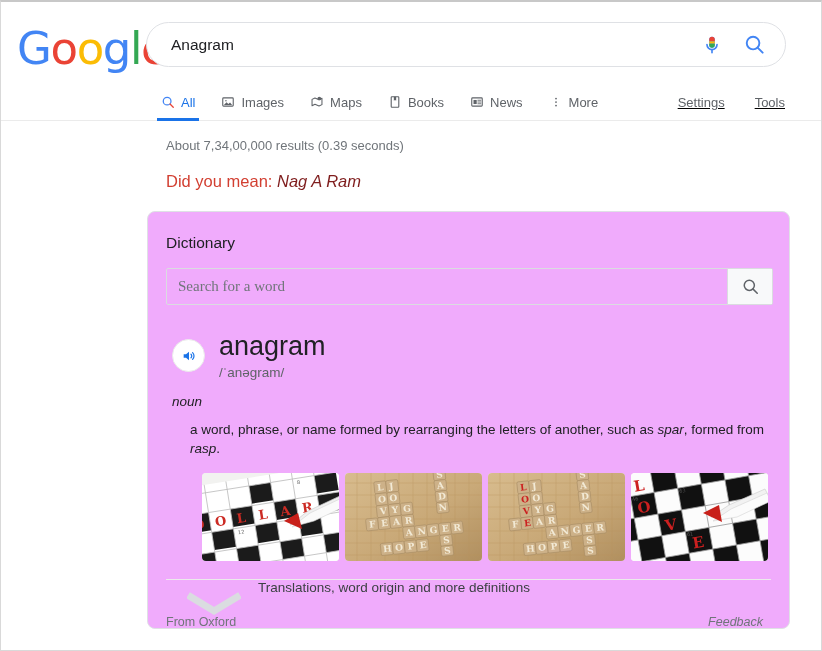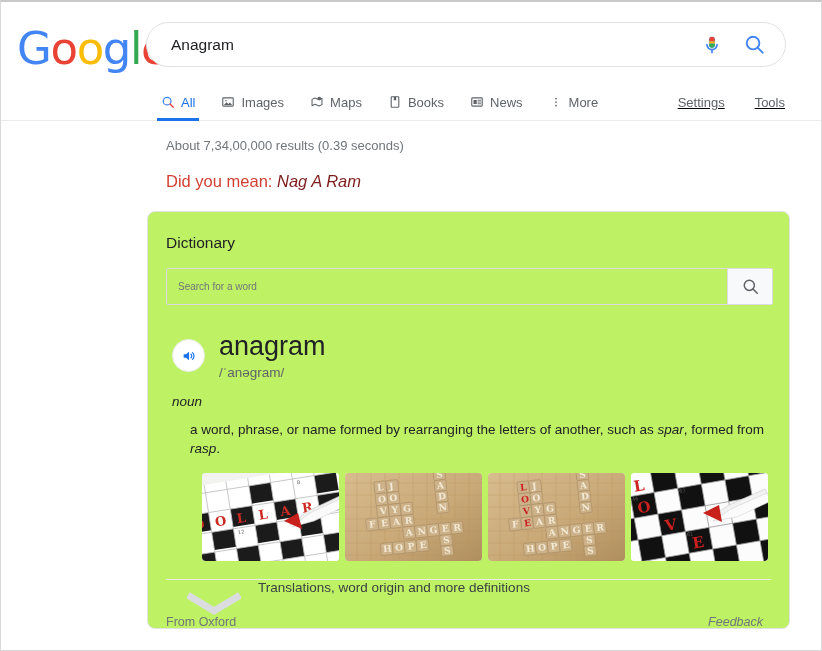--- a/index.html
+++ b/index.html
@@ -151,21 +151,21 @@
 
   
   .card {
     position: absolute;
     left: 146px;
     top: 209px;
     width: 643px;
     box-sizing: border-box;
     border: 1px solid #dfe1e5;
     border-radius: 8px;
-    background: #bef264;
+    background: #f0abfc;
   }
   .card-inner { padding: 22px 18px 0 18px; }
   .card-title {
     font-size: 15.5px;
     color: #202124;
     margin-bottom: 16px;
   }
   .wordsearch {
     display: flex;
     height: 37px;
@@ -173,23 +173,23 @@
     box-sizing: border-box;
     border-radius: 2px;
     margin-bottom: 26px;
     width: 607px;
   }
   .wordsearch input {
     flex: 1;
     border: 0;
     outline: 0;
     padding: 0 11px;
-    font-size: 10px;
+    font-size: 15px;
     color: #5f6368;
-    font-family: Liberation Sans, sans-serif;
+    font-family: Liberation Serif, serif;
     background: transparent;
   }
   .wordsearch input::placeholder { color: #70757a; }
   .ws-btn {
     width: 44px;
     background: #f8f9fa;
     border-left: 1px solid #dadce0;
     display: flex;
     align-items: center;
     justify-content: center;

